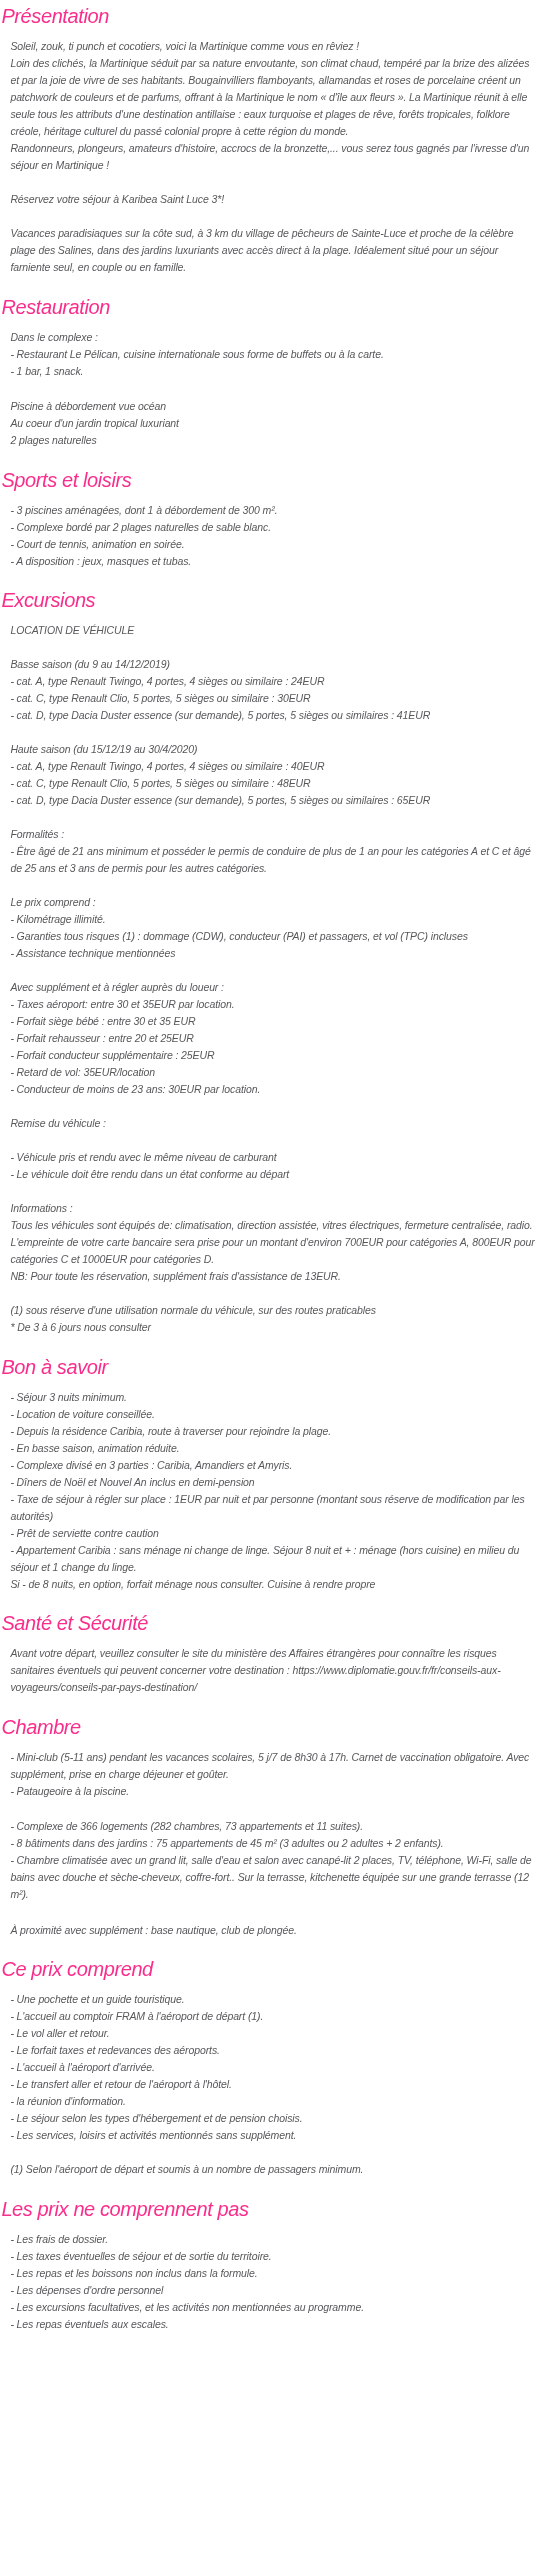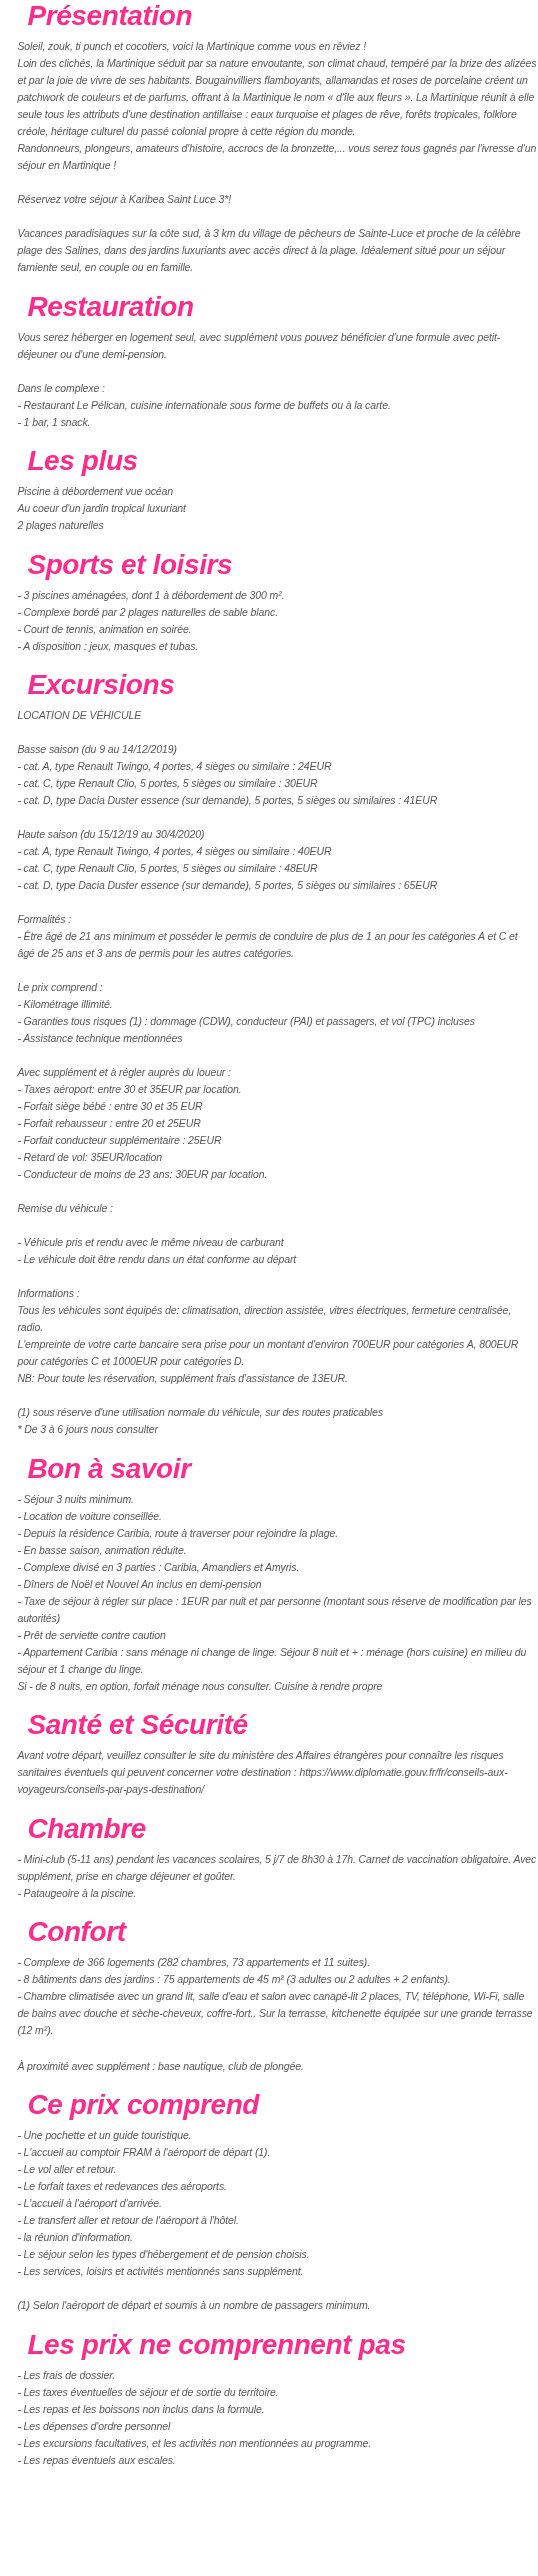--- a/index.html
+++ b/index.html
@@ -18,53 +18,50 @@
   }
   main{
     padding:4.3px 1.4px 14px 1.4px;
     box-sizing:border-box;
   }
   section{margin:0;padding:0;}
   section + section{margin-top:18.5px;}
   h2{
     font-family:"Liberation Sans", sans-serif;
     font-style:italic;
-    font-weight:bold;
+    font-weight:normal;
     color:var(--heading-color);
-    font-size:28px;
+    font-size:20px;
     line-height:24px;
     letter-spacing:-0.4px;
     margin:0 0 10px 0;
-    padding-left:26px;
   }
   p.block{
-    margin:0 0 17px 16px;
+    margin:0 0 17px 9px;
     font-size:10.5px;
     line-height:17px;
     letter-spacing:-0.1px;
   }
   p.block:last-child{margin-bottom:0;}
 </style>
 </head>
 <body>
 
 <main id="doc">
     <section>
       <h2>Présentation</h2>
       <p class="block"><span>Soleil, zouk, ti punch et cocotiers, voici la Martinique comme vous en rêviez !</span><br><span>Loin des clichés, la Martinique séduit par sa nature envoutante, son climat chaud, tempéré par la brize des alizées et par la joie de vivre de ses habitants. Bougainvilliers flamboyants, allamandas et roses de porcelaine créent un patchwork de couleurs et de parfums, offrant à la Martinique le nom « d'île aux fleurs ». La Martinique réunit à elle seule tous les attributs d'une destination antillaise : eaux turquoise et plages de rêve, forêts tropicales, folklore créole, héritage culturel du passé colonial propre à cette région du monde.</span><br><span>Randonneurs, plongeurs, amateurs d'histoire, accrocs de la bronzette,... vous serez tous gagnés par l'ivresse d'un séjour en Martinique !</span></p>
       <p class="block"><span>Réservez votre séjour à Karibea Saint Luce 3*!</span></p>
       <p class="block"><span>Vacances paradisiaques sur la côte sud, à 3 km du village de pêcheurs de Sainte-Luce et proche de la célèbre plage des Salines, dans des jardins luxuriants avec accès direct à la plage. Idéalement situé pour un séjour farniente seul, en couple ou en famille.</span></p>
     </section>
     <section>
       <h2>Restauration</h2>
-      <p class="block"><span>Vous serez héberger en logement seul, avec supplément vous pouvez bénéficier d'une formule avec petit-déjeuner ou d'une demi-pension.</span></p>
       <p class="block"><span>Dans le complexe :</span><br><span>- Restaurant Le Pélican, cuisine internationale sous forme de buffets ou à la carte.</span><br><span>- 1 bar, 1 snack.</span></p>
     </section>
     <section>
-      <h2>Les plus</h2>
       <p class="block"><span>Piscine à débordement vue océan</span><br><span>Au coeur d'un jardin tropical luxuriant</span><br><span>2 plages naturelles</span></p>
     </section>
     <section>
       <h2>Sports et loisirs</h2>
       <p class="block"><span>- 3 piscines aménagées, dont 1 à débordement de 300 m².</span><br><span>- Complexe bordé par 2 plages naturelles de sable blanc.</span><br><span>- Court de tennis, animation en soirée.</span><br><span>- A disposition : jeux, masques et tubas.</span></p>
     </section>
     <section>
       <h2>Excursions</h2>
       <p class="block"><span>LOCATION DE VÉHICULE</span></p>
       <p class="block"><span>Basse saison (du 9 au 14/12/2019)</span><br><span>- cat. A, type Renault Twingo, 4 portes, 4 sièges ou similaire : 24EUR</span><br><span>- cat. C, type Renault Clio, 5 portes, 5 sièges ou similaire : 30EUR</span><br><span>- cat. D, type Dacia Duster essence (sur demande), 5 portes, 5 sièges ou similaires : 41EUR</span></p>
@@ -82,21 +79,20 @@
     </section>
     <section>
       <h2>Santé et Sécurité</h2>
       <p class="block"><span>Avant votre départ, veuillez consulter le site du ministère des Affaires étrangères pour connaître les risques sanitaires éventuels qui peuvent concerner votre destination : https://www.diplomatie.gouv.fr/fr/conseils-aux-voyageurs/conseils-par-pays-destination/</span></p>
     </section>
     <section>
       <h2>Chambre</h2>
       <p class="block"><span>- Mini-club (5-11 ans) pendant les vacances scolaires, 5 j/7 de 8h30 à 17h. Carnet de vaccination obligatoire. Avec supplément, prise en charge déjeuner et goûter.</span><br><span>- Pataugeoire à la piscine.</span></p>
     </section>
     <section>
-      <h2>Confort</h2>
       <p class="block"><span>- Complexe de 366 logements (282 chambres, 73 appartements et 11 suites).</span><br><span>- 8 bâtiments dans des jardins : 75 appartements de 45 m² (3 adultes ou 2 adultes + 2 enfants).</span><br><span>- Chambre climatisée avec un grand lit, salle d'eau et salon avec canapé-lit 2 places, TV, téléphone, Wi-Fi, salle de bains avec douche et sèche-cheveux, coffre-fort.. Sur la terrasse, kitchenette équipée sur une grande terrasse (12 m²).</span></p>
     </section>
     <section>
       <p class="block"><span>À proximité avec supplément : base nautique, club de plongée.</span></p>
     </section>
     <section>
       <h2>Ce prix comprend</h2>
       <p class="block"><span>- Une pochette et un guide touristique.</span><br><span>- L'accueil au comptoir FRAM à l'aéroport de départ (1).</span><br><span>- Le vol aller et retour.</span><br><span>- Le forfait taxes et redevances des aéroports.</span><br><span>- L'accueil à l'aéroport d'arrivée.</span><br><span>- Le transfert aller et retour de l'aéroport à l'hôtel.</span><br><span>- la réunion d'information.</span><br><span>- Le séjour selon les types d'hébergement et de pension choisis.</span><br><span>- Les services, loisirs et activités mentionnés sans supplément.</span></p>
       <p class="block"><span>(1) Selon l'aéroport de départ et soumis à un nombre de passagers minimum.</span></p>
     </section>

